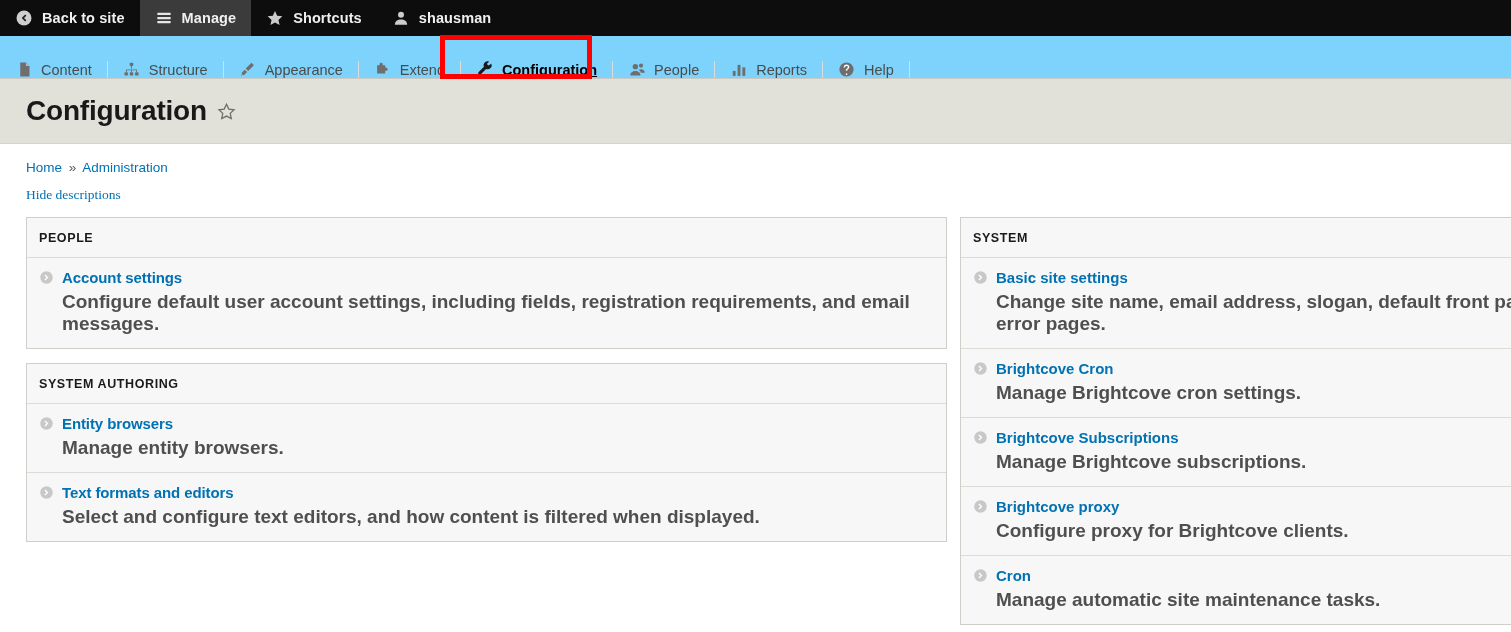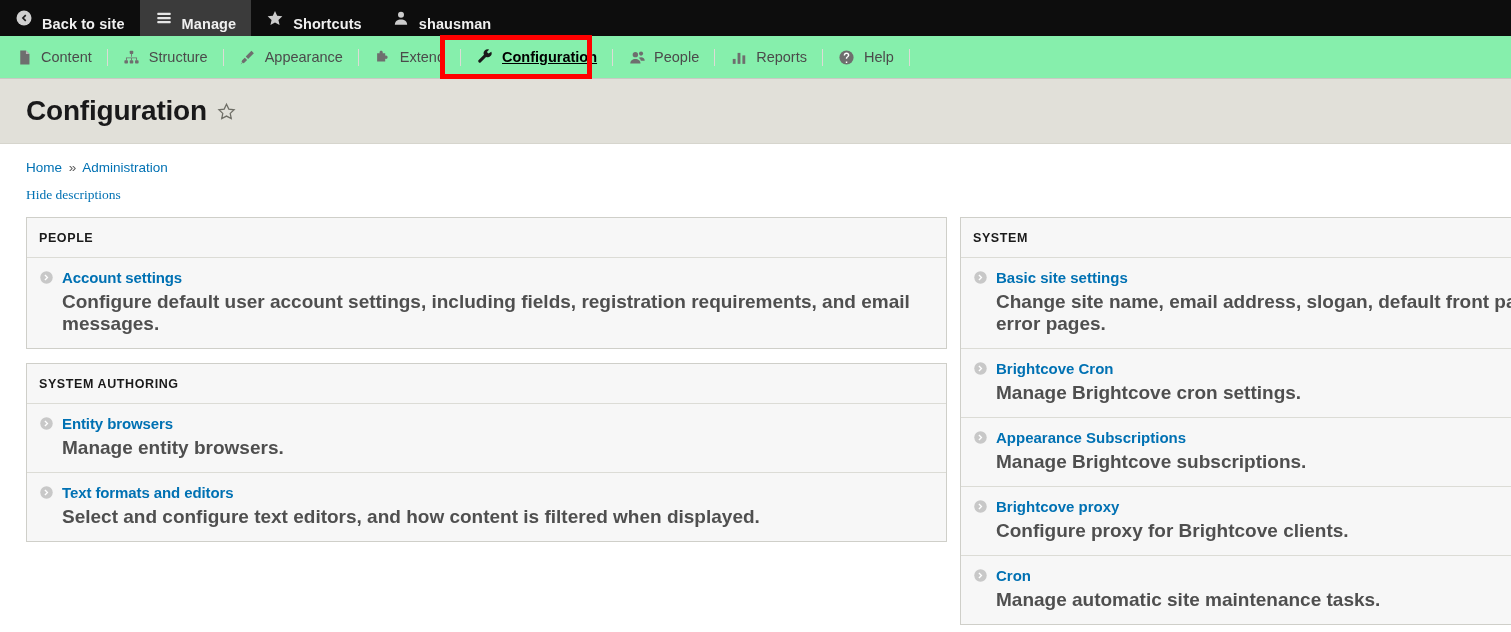--- a/index.html
+++ b/index.html
@@ -14,38 +14,39 @@
   
   #admin-toolbar {
     height: 36px;
     background: #0d0d0d;
     display: flex;
     align-items: stretch;
     color: #ffffff;
   }
   .tb-item {
     display: flex;
+    align-items: center;
     gap: 9px;
     padding: 16px 15px;
     font-size: 14.5px;
     font-weight: bold;
     color: #f0f0f0;
     letter-spacing: .1px;
     white-space: nowrap;
   }
   .tb-item.active { background: #3b3b3b; }
   .tb-icon { display: flex; align-items: center; justify-content: center; }
 
   
   #admin-tabs {
     height: 43px;
-    background: #86efac;
+    background: #7dd3fc;
     border-bottom: 1px solid #c9c9c3;
     display: flex;
-    align-items: center;
+    align-items: flex-end;
     position: relative;
   }
   .tab {
     display: flex;
     align-items: center;
     gap: 8px;
     padding: 0 15px;
     font-size: 14.5px;
     color: #4b4b4b;
     border-right: 1px solid #dcdcd6;
@@ -360,21 +361,21 @@
           <div class="item-desc">Manage Brightcove cron settings.</div>
         </div>
         <div class="panel-item">
           <div class="item-title-row">
             <span class="bullet">
               <svg width="15" height="15" viewBox="0 0 24 24" fill="#c8c8c8">
                 <circle cx="12" cy="12" r="10" fill="#c8c8c8"></circle>
                 <path d="M10.3 7.2 15 12l-4.7 4.8-1.6-1.6L12.1 12 8.7 8.8z" fill="#ffffff"></path>
               </svg>
             </span>
-            <a href="#" class="item-link">Appearance Subscriptions</a>
+            <a href="#" class="item-link">Brightcove Subscriptions</a>
           </div>
           <div class="item-desc">Manage Brightcove subscriptions.</div>
         </div>
         <div class="panel-item">
           <div class="item-title-row">
             <span class="bullet">
               <svg width="15" height="15" viewBox="0 0 24 24" fill="#c8c8c8">
                 <circle cx="12" cy="12" r="10" fill="#c8c8c8"></circle>
                 <path d="M10.3 7.2 15 12l-4.7 4.8-1.6-1.6L12.1 12 8.7 8.8z" fill="#ffffff"></path>
               </svg>

